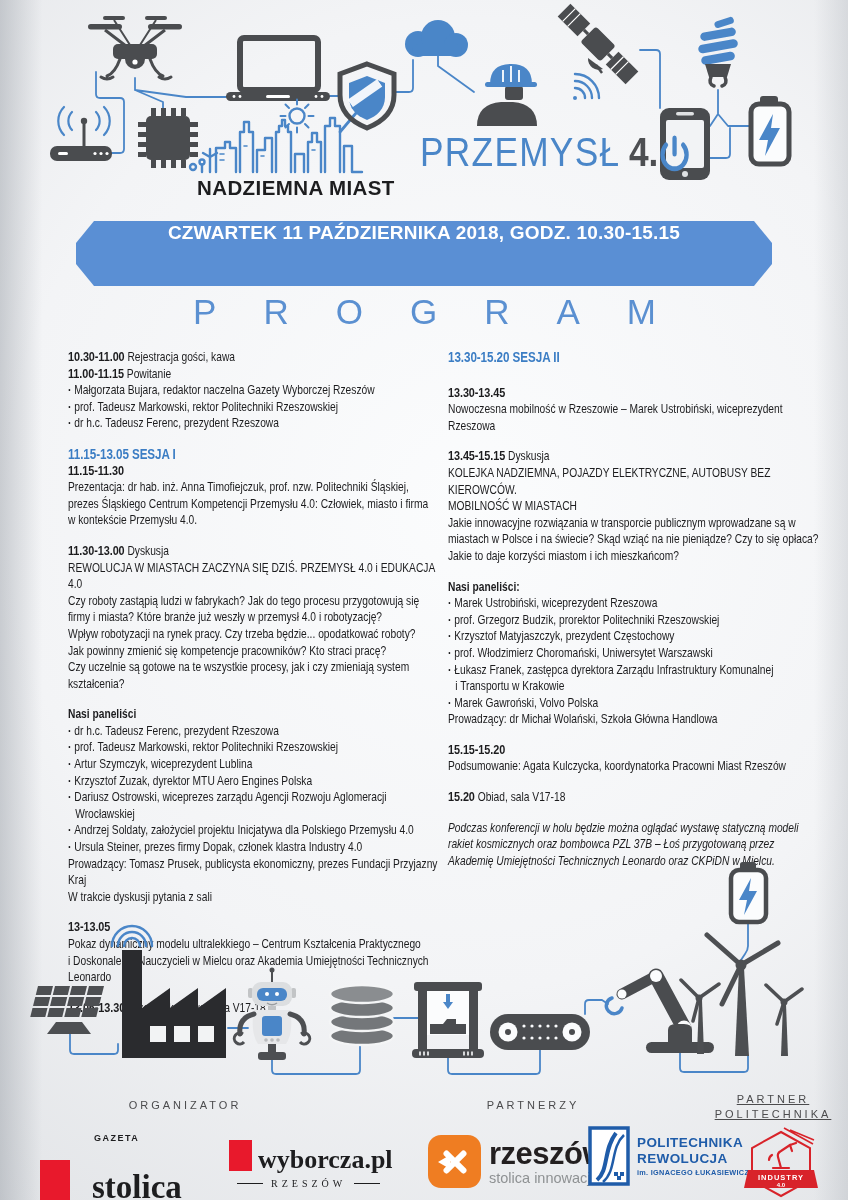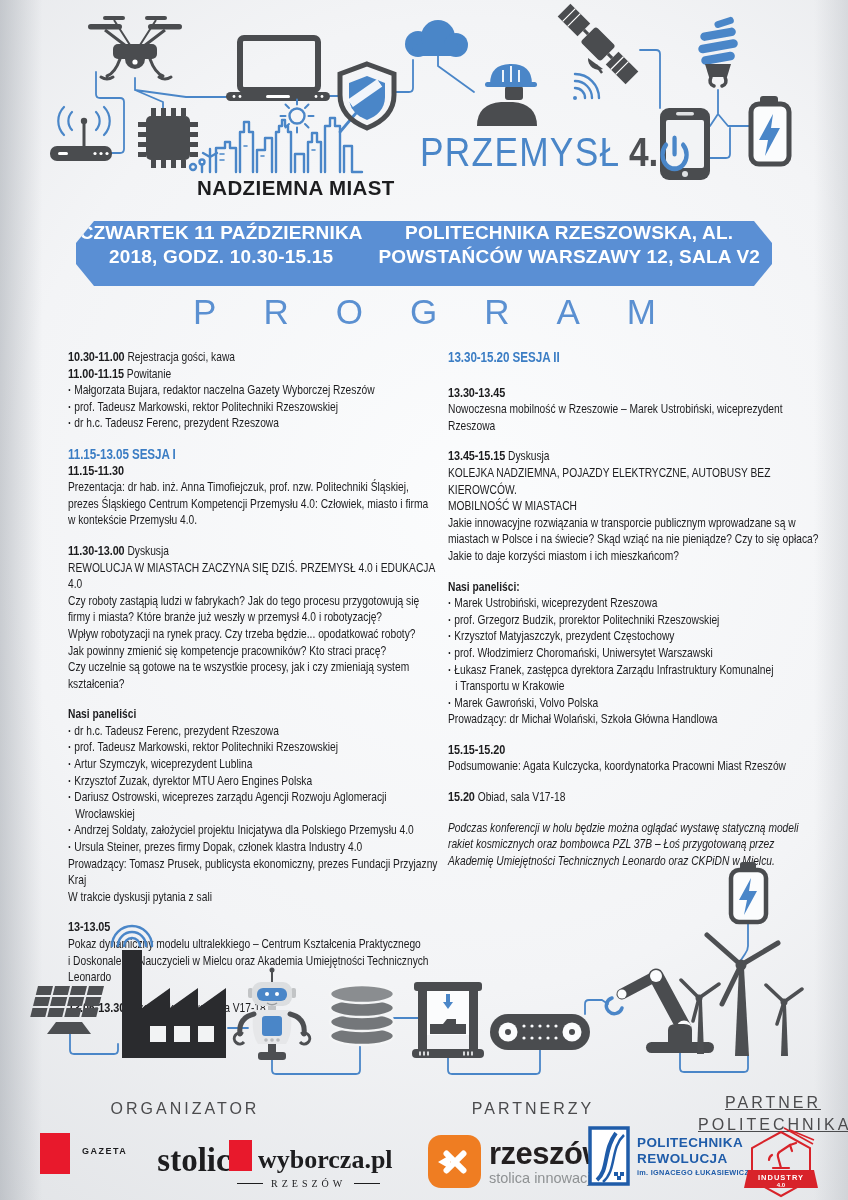--- a/index.html
+++ b/index.html
@@ -38,29 +38,29 @@
   .blk-lg{margin-bottom:19px;}
   .time{font-weight:700;font-size:13.6px;letter-spacing:-.1px;}
   .session{color:#3b7dc4;font-weight:700;font-size:14.6px;letter-spacing:-.1px;}
   .bold{font-weight:700;}
   .pre{white-space:pre-line;}
   .bullet{padding-left:9px;text-indent:-9px;white-space:pre-line;}
   .bullet::before{content:"· ";font-weight:700;}
   .italic{font-style:italic;}
 
   
-  .footer-label{position:absolute;font-size:16px;letter-spacing:3px;color:#4b4b4d;
+  .footer-label{position:absolute;font-size:11px;letter-spacing:3px;color:#4b4b4d;
     text-align:center;line-height:1.35;}
   .lab-org{top:1098px;left:40px;width:290px;}
   .lab-part{top:1098px;left:408px;width:250px;}
   .lab-merit{top:1092px;left:698px;width:150px;text-decoration:underline;}
 
   .logo-gazeta{position:absolute;left:40px;top:1133px;display:flex;align-items:flex-end;}
   .gw-block{width:30px;height:41px;background:#e8192c;}
-  .gw-text{margin-left:10px;display:flex;flex-direction:row;gap:30px;}
+  .gw-text{margin-left:22px;display:flex;flex-direction:column;gap:30px;}
   .gw-small{font-size:9px;font-weight:700;letter-spacing:1.5px;color:#1d1d1f;margin-left:2px;}
   .gw-big{font-family:"Liberation Serif",serif;font-weight:700;font-size:33px;line-height:.85;color:#1d1d1f;}
 
   .logo-wpl{position:absolute;left:229px;top:1140px;display:flex;flex-direction:column;}
   .wpl-row{display:flex;align-items:flex-end;}
   .wpl-block{width:23px;height:31px;background:#e8192c;}
   .wpl-big{font-family:"Liberation Serif",serif;font-weight:700;font-size:26px;line-height:.9;
     color:#1d1d1f;margin-left:6px;}
   .wpl-sub{display:flex;align-items:center;gap:8px;margin-top:7px;margin-left:8px;
     font-family:"Liberation Serif",serif;font-size:10px;letter-spacing:4px;color:#1d1d1f;}
@@ -249,21 +249,20 @@
     <span class="brand-word">PRZEMYSŁ</span>
     <span class="brand-num">4.</span>
     <svg class="power" width="34" height="38" viewBox="0 0 34 38">
       <path d="M7,10 A14,14 0 1 0 27,10" fill="none" stroke="#4a86c8" stroke-width="5" stroke-linecap="round"></path>
       <line x1="17" y1="3" x2="17" y2="19" stroke="#4a86c8" stroke-width="5" stroke-linecap="round"></line>
     </svg>
   </div>
 
   <div class="banner">
     <div>CZWARTEK 11 PAŹDZIERNIKA 2018, GODZ. 10.30-15.15</div>
-    <div>POLITECHNIKA RZESZOWSKA, AL. POWSTAŃCÓW WARSZAWY 12, SALA V2</div>
   </div>
 
   <div class="program-heading">PROGRAM</div>
 
   <div class="col col-left">
     <div class="blk">
       <p><span class="time">10.30-11.00</span> <span>Rejestracja gości, kawa</span></p>
       <p><span class="time">11.00-11.15</span> <span>Powitanie</span></p>
       <p class="bullet">Małgorzata Bujara, redaktor naczelna Gazety Wyborczej Rzeszów</p>
       <p class="bullet">prof. Tadeusz Markowski, rektor Politechniki Rzeszowskiej</p>

